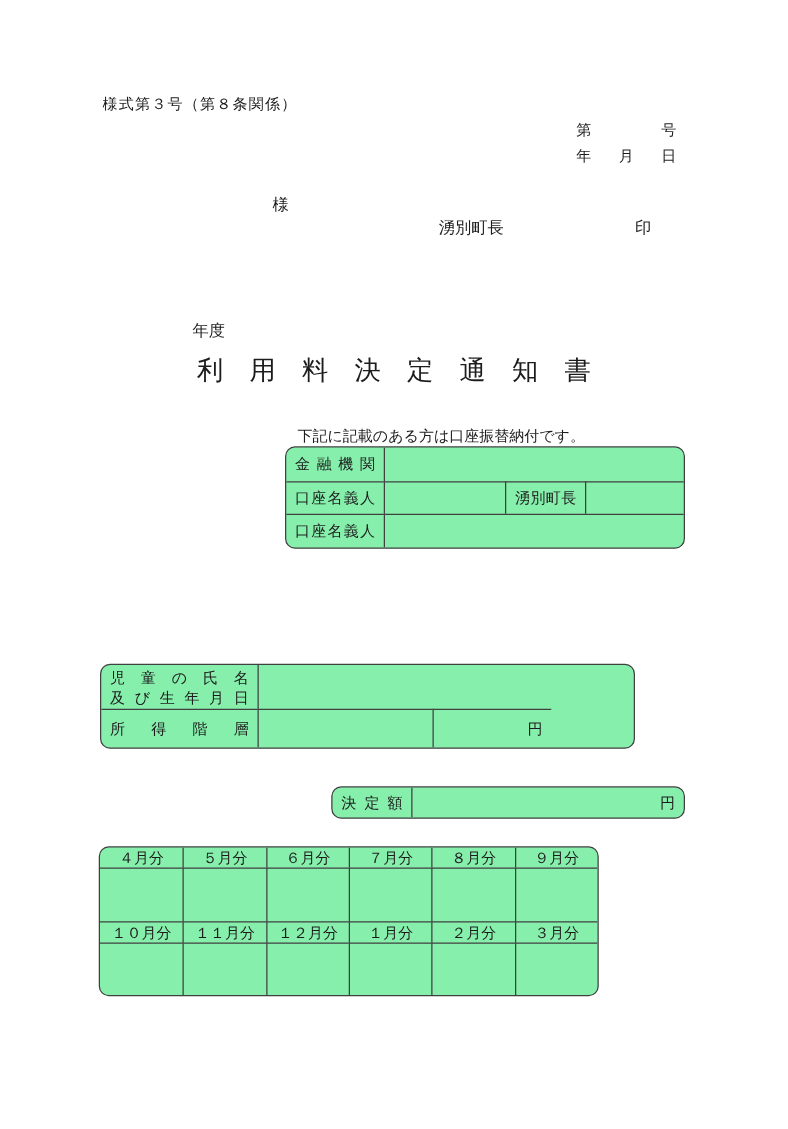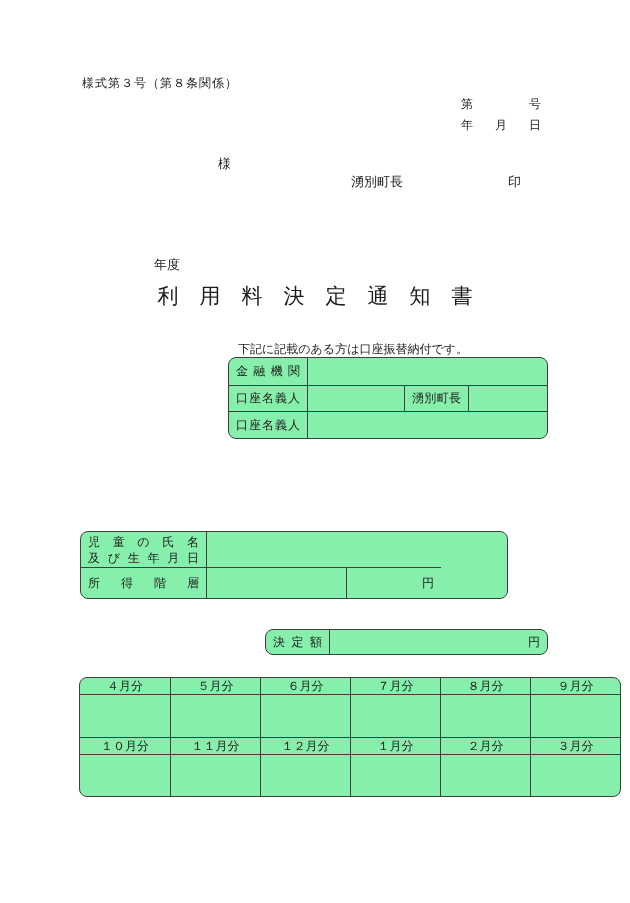--- a/index.html
+++ b/index.html
@@ -78,21 +78,21 @@
   }
   .two-line{line-height:16px;}
 
   .amount-table{
     left:265px;top:629px;width:283px;height:26px;
     grid-template-columns:63px 1fr;
     grid-template-rows:1fr;
   }
 
   .month-table{
-    left:79px;top:677px;width:542px;height:120px;
+    left:79px;top:677px;width:400px;height:120px;
     grid-template-columns:repeat(6,1fr);
     grid-template-rows:16px 43px 17px 1fr;
   }
   .month-table .cell{padding:0 2px;}
 </style>
 </head>
 <body>
 
 <div class="page">
 

